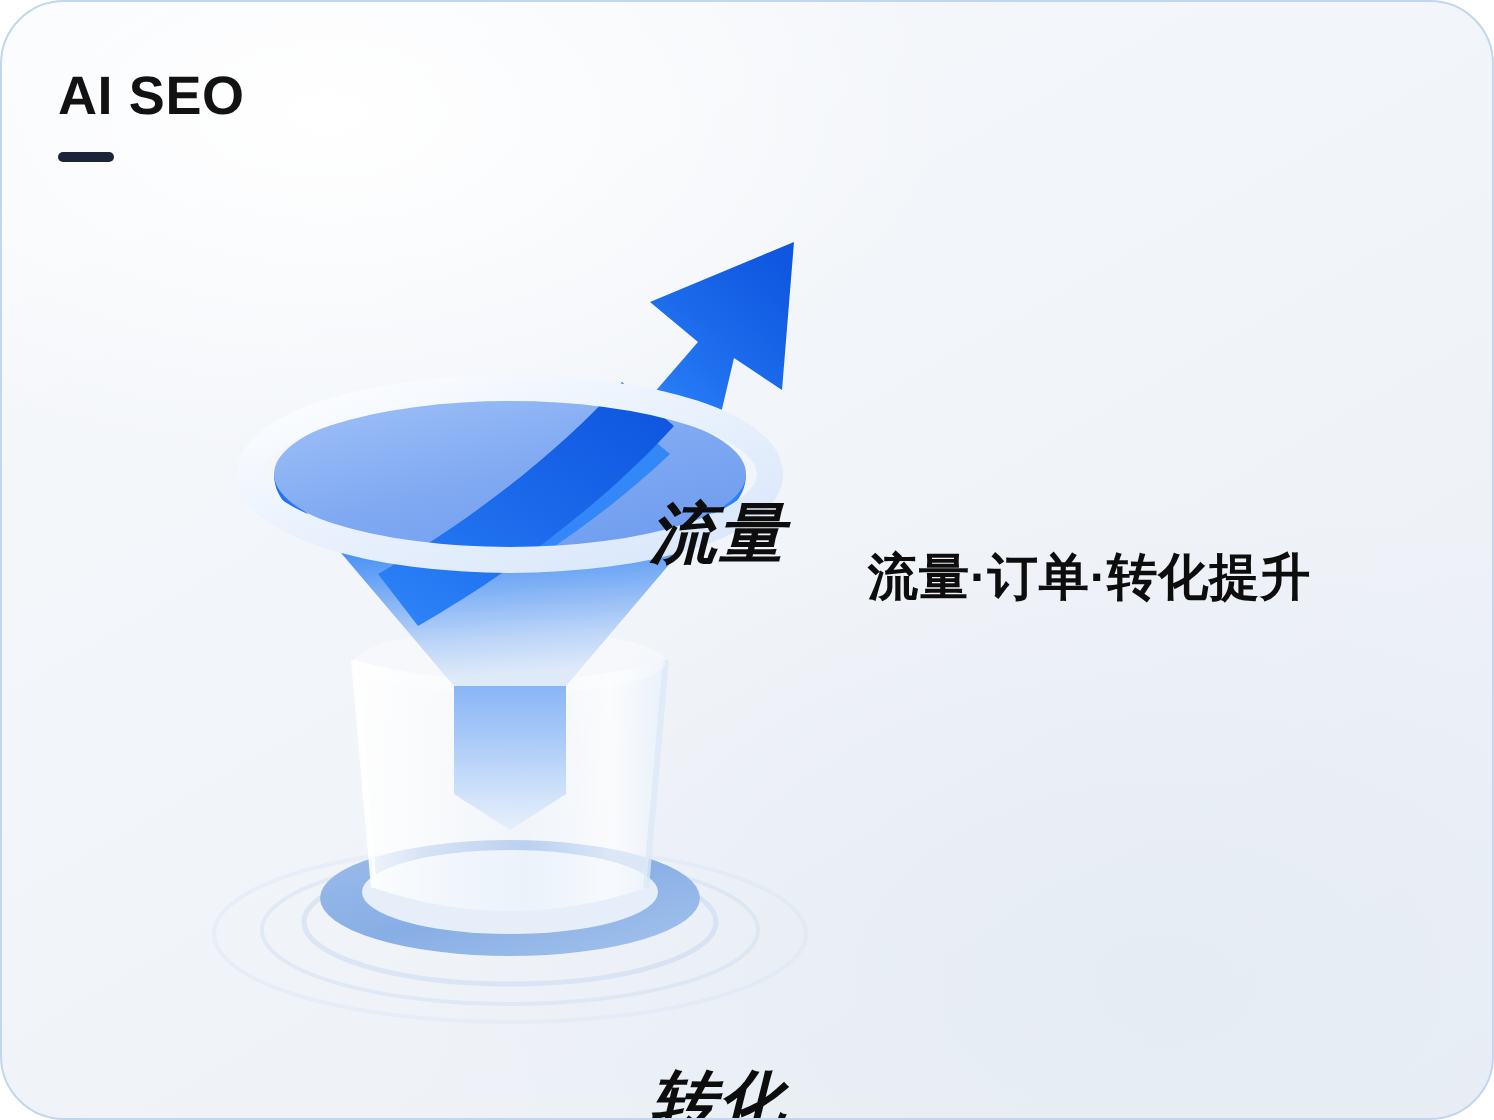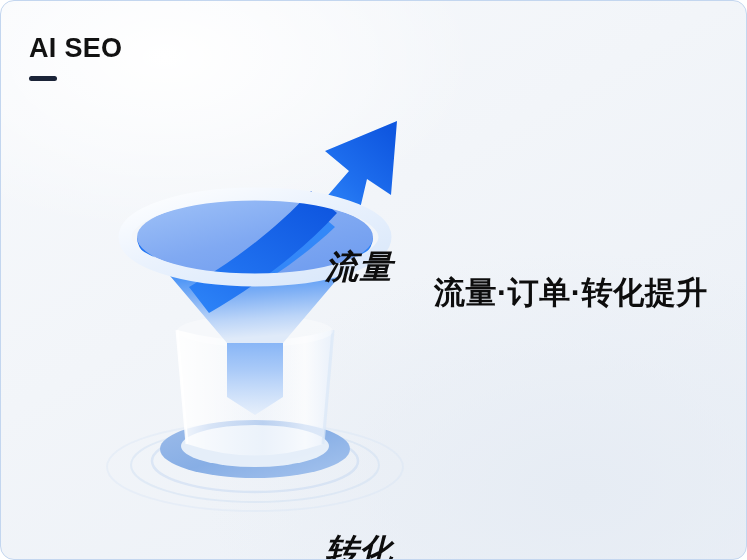--- a/index.html
+++ b/index.html
@@ -12,21 +12,21 @@
     height: 560px;
     overflow: hidden;
     font-family: "Liberation Sans", "DejaVu Sans", sans-serif;
   }
 
   #card {
     position: relative;
     width: 747px;
     height: 560px;
     box-sizing: border-box;
-    border-radius: 14px;
+    border-radius: 32px;
     border: 1px solid #c3d6ef;
     background:
       radial-gradient(ellipse 60% 45% at 22% 10%, #ffffff 0%, rgba(255,255,255,0) 70%),
       radial-gradient(ellipse 70% 60% at 78% 88%, #e6ecf4 0%, rgba(230,236,244,0) 72%),
       linear-gradient(150deg, #f7f9fc 0%, #f2f5f9 42%, #eaeff6 100%);
     overflow: hidden;
   }
 
   
   #title-block {
@@ -85,21 +85,21 @@
   #label-conversion {
     left: 228px;
     top: 437px;
   }
 
   
   #headline {
     position: absolute;
     left: 433px;
     top: 276px;
-    font-size: 31px;
+    font-size: 25px;
     font-weight: bold;
     color: #0d0d0d;
     line-height: 1;
     white-space: nowrap;
     letter-spacing: 0.5px;
   }
 </style>
 </head>
 <body>
 

